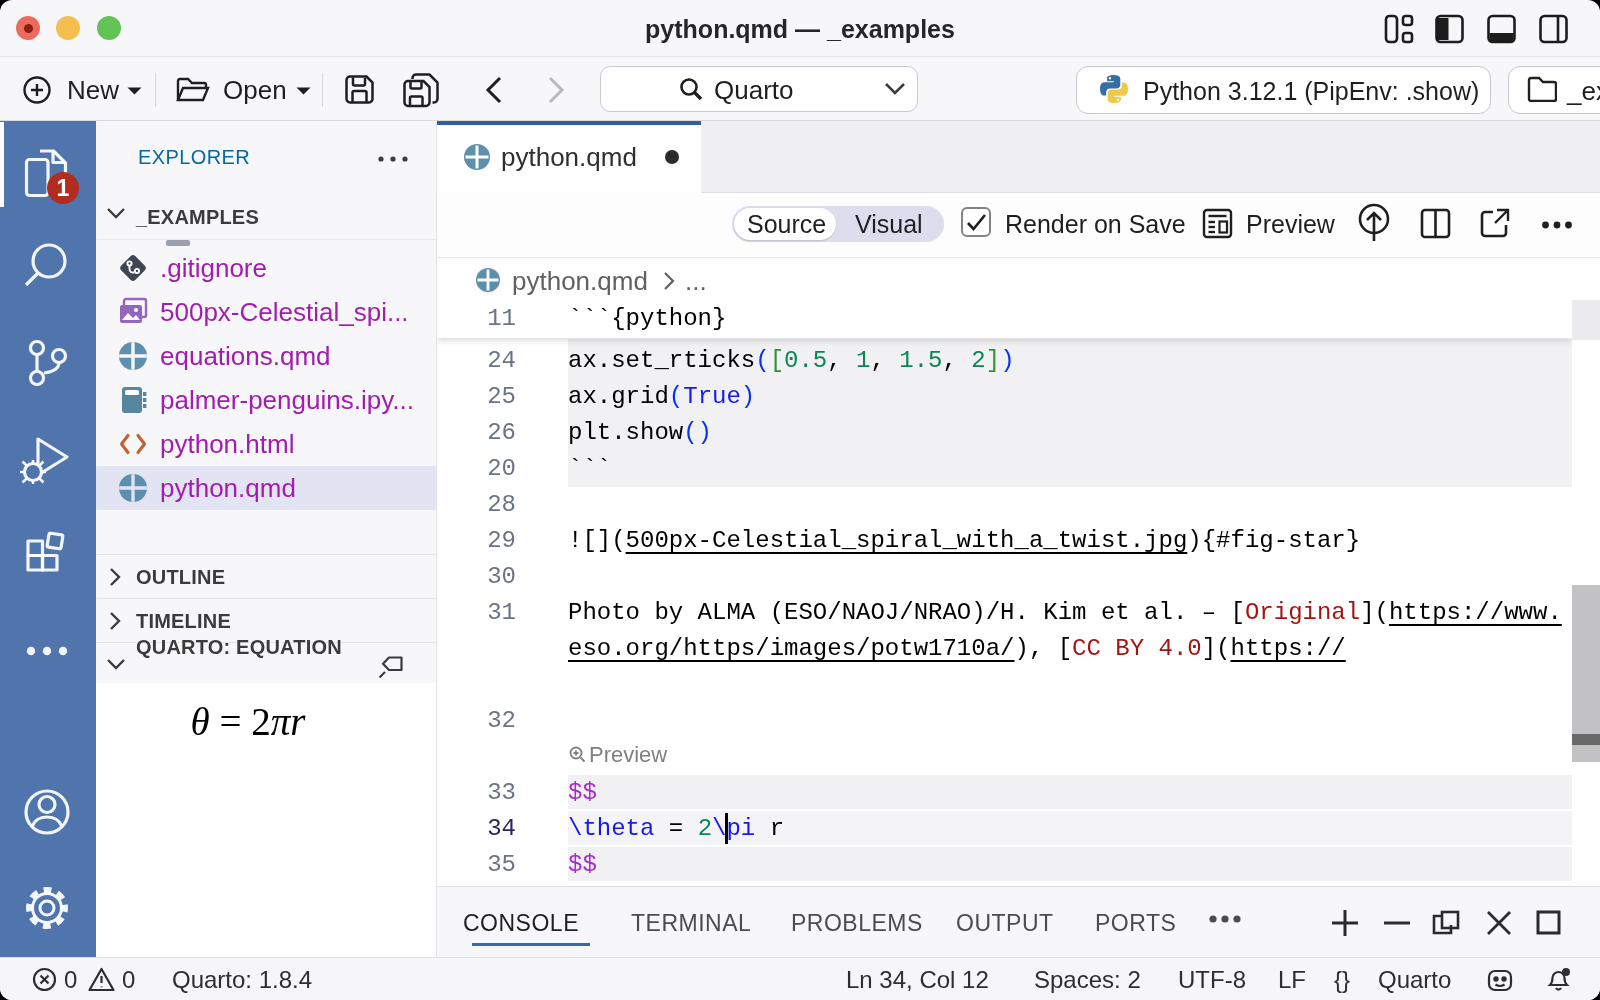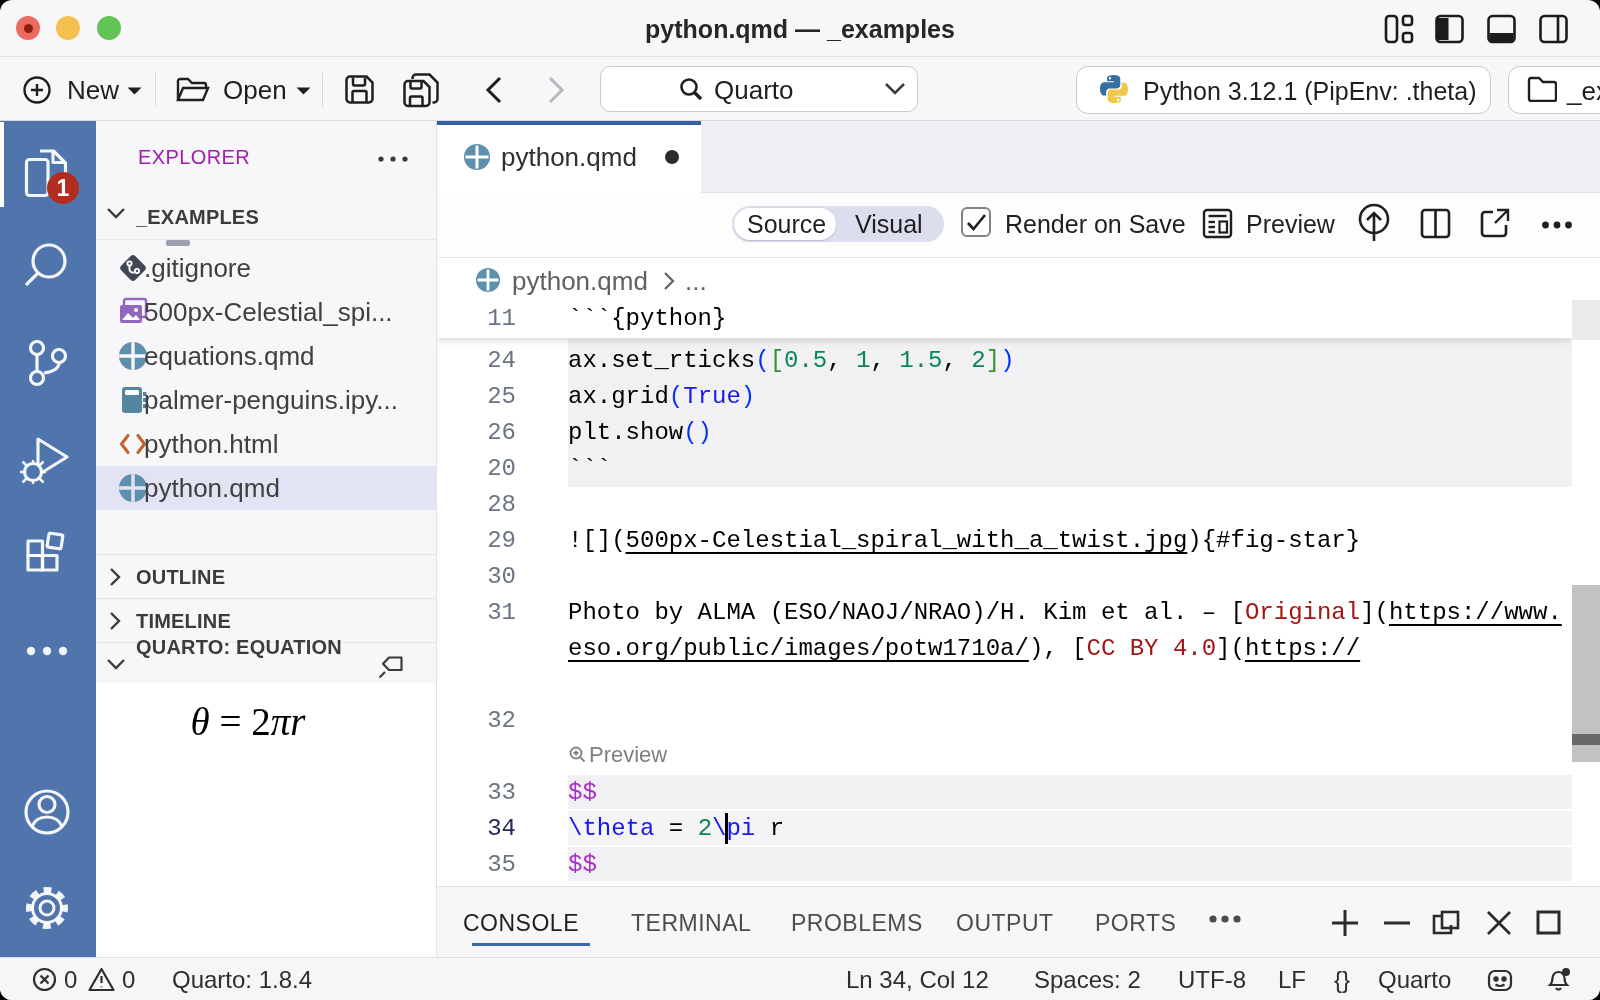--- a/index.html
+++ b/index.html
@@ -13,21 +13,21 @@
   
   #toolbar{left:0;top:57px;width:1600px;height:63px;border-bottom:1px solid #d8d8dd;}
   .tbtxt{font-size:26px;color:#1f1f1f;top:18px;}
   .sep{width:1px;height:34px;background:#d9d9dd;top:16px;}
   .inputbox{background:#fff;border:1px solid #c9c9cf;border-radius:10px;}
   
   #actbar{left:0;top:121px;width:96px;height:836px;background:#5074ac;}
   
   #sidebar{left:96px;top:121px;width:340px;height:836px;background:#f7f7fa;border-right:1px solid #e3e3e7;}
   .row44{left:0;width:340px;height:44px;}
-  .filelabel{font-size:26px;color:#404040;line-height:44px;left:48px;white-space:pre;}
+  .filelabel{font-size:26px;color:#a21caf;line-height:44px;left:64px;white-space:pre;}
   .sechead{font-size:20px;font-weight:700;color:#3b3b3b;letter-spacing:.2px;}
   
   #editor{left:437px;top:121px;width:1163px;height:836px;background:#fff;}
   #tabstrip{left:0;top:0;width:1163px;height:71px;background:#f0f0f4;border-bottom:1px solid #e1e1e5;}
   #tab1{left:0;top:0;width:264px;height:72px;background:#fff;border-top:4px solid #335f9e;box-sizing:border-box;}
   #actionrow{left:0;top:72px;width:1163px;height:64px;background:#fdfdfe;border-bottom:1px solid #e7e7ea;}
   #breadcrumb{left:0;top:137px;width:1163px;height:42px;background:#fff;}
   #codearea{left:0;top:179px;width:1163px;height:585px;background:#fff;overflow:hidden;}
   #panel{left:0;top:765px;width:1163px;height:71px;background:#f7f7fa;border-top:1px solid #dfdfe3;}
   .ptab{font-size:23px;letter-spacing:.5px;color:#4c4c4c;top:23px;}
@@ -119,21 +119,21 @@
     </svg>
     <div class="abs" style="left:714px;top:18px;font-size:26px;color:#1f1f1f;">Quarto</div>
     <svg class="abs" style="left:884px;top:25px" width="22" height="13" viewBox="0 0 22 13" fill="none" stroke="#3c3c3c" stroke-width="2.6">
         <path d="M2 2 l9 9 l9-9"></path>
       </svg>
     <div class="abs inputbox" style="left:1076px;top:9px;width:413px;height:46px;border-radius:12px;"></div>
     <svg class="abs" style="left:1098px;top:16px" width="32" height="32" viewBox="0 0 32 32">
       <path d="M15.6 2 c-7 0-6.5 3-6.5 3 v3.2 h6.7 v1 H6.4 c0 0 -4.4-.5 -4.4 6.6 c0 7 3.9 6.8 3.9 6.8 h2.3 v-3.3 c0 0 -.1-3.9 3.8-3.9 h6.6 c0 0 3.7.1 3.7-3.6 V5.8 c0 0 .6-3.8 -6.7-3.8 z M11.9 4.1 a1.2 1.2 0 1 1 0 2.4 a1.2 1.2 0 0 1 0-2.4 z" fill="#356f9f"></path>
       <path d="M16.4 30 c7 0 6.5-3 6.5-3 v-3.2 h-6.7 v-1 h9.4 c0 0 4.4.5 4.4-6.6 c0-7-3.9-6.8-3.9-6.8 h-2.3 v3.3 c0 0 .1 3.9-3.8 3.9 h-6.6 c0 0-3.7-.1-3.7 3.6 v6 c0 0-.6 3.8 6.7 3.8 z M20.1 27.9 a1.2 1.2 0 1 1 0-2.4 a1.2 1.2 0 0 1 0 2.4 z" fill="#f0c94a"></path>
     </svg>
-    <div class="abs" style="left:1143px;top:20px;font-size:25px;color:#1f1f1f;">Python 3.12.1 (PipEnv: .theta)</div>
+    <div class="abs" style="left:1143px;top:20px;font-size:25px;color:#1f1f1f;">Python 3.12.1 (PipEnv: .show)</div>
     <div class="abs inputbox" style="left:1508px;top:9px;width:140px;height:46px;border-radius:12px;"></div>
     <svg class="abs" style="left:1527px;top:19px" width="30" height="26" viewBox="0 0 30 26" fill="none" stroke="#1f1f1f" stroke-width="2.4">
       <path d="M2 23 V4 a2 2 0 0 1 2-2 h8 l4 4 h11 a2 2 0 0 1 2 2 v15 a2 2 0 0 1 -2 2 h-23 a2 2 0 0 1 -2-2 z"></path>
     </svg>
     <div class="abs" style="left:1567px;top:19px;font-size:26px;color:#1f1f1f;">_ex</div>
   </div>
 
   <div id="actbar" class="abs"></div>
   <div class="abs" style="left:0;top:122px;width:4px;height:85px;background:#fff;"></div>
   <svg id="acticons" class="abs" style="left:0;top:121px" width="96" height="836" viewBox="0 0 96 836" fill="none" stroke="rgba(255,255,255,.93)" stroke-width="3.2">
@@ -185,21 +185,21 @@
     </g>
 
     <g>
       <circle cx="47" cy="787" r="17.5" stroke-width="7" stroke-dasharray="7.6 6.14" stroke-dashoffset="3.8"></circle>
       <circle cx="47" cy="787" r="14.5" stroke-width="3"></circle>
       <circle cx="47" cy="787" r="7" stroke-width="3"></circle>
     </g>
   </svg>
 
   <div id="sidebar" class="abs">
-    <div class="abs" style="left:42px;top:25px;font-size:20px;letter-spacing:.4px;color:#a21caf;">EXPLORER</div>
+    <div class="abs" style="left:42px;top:25px;font-size:20px;letter-spacing:.4px;color:#0369a1;">EXPLORER</div>
     <svg class="abs" style="left:280px;top:33px" width="34" height="10" viewBox="0 0 34 10" fill="#3b3b3b">
         <circle cx="5" cy="5" r="2.6"></circle>
         <circle cx="17" cy="5" r="2.6"></circle>
         <circle cx="29" cy="5" r="2.6"></circle>
       </svg>
 
     <svg class="abs" style="left:10px;top:86px" width="20" height="12" viewBox="0 0 20 12" fill="none" stroke="#3b3b3b" stroke-width="2.4">
         <path d="M2 2 l8 8 l8-8"></path>
       </svg>
     <div class="abs sechead" style="left:40px;top:85px;">_EXAMPLES</div>
@@ -343,21 +343,21 @@
       <div class="abs" style="left:131px;top:547px;width:1004px;height:34px;background:#f1f1f3;"></div>
 
       <div class="crow" style="top:43px;"><span class="gut">24</span><span class="ct">ax.set_rticks<span class="brb">(</span><span class="brg">[</span><span class="grn">0.5</span>, <span class="grn">1</span>, <span class="grn">1.5</span>, <span class="grn">2</span><span class="brg">]</span><span class="brb">)</span></span></div>
       <div class="crow" style="top:79px;"><span class="gut">25</span><span class="ct">ax.grid<span class="brb">(</span><span class="blu">True</span><span class="brb">)</span></span></div>
       <div class="crow" style="top:115px;"><span class="gut">26</span><span class="ct">plt.show<span class="brb">()</span></span></div>
       <div class="crow" style="top:151px;"><span class="gut">20</span><span class="ct">```</span></div>
       <div class="crow" style="top:187px;"><span class="gut">28</span></div>
       <div class="crow" style="top:223px;"><span class="gut">29</span><span class="ct">![](<span class="u">500px-Celestial_spiral_with_a_twist.jpg</span>){#fig-star}</span></div>
       <div class="crow" style="top:259px;"><span class="gut">30</span></div>
       <div class="crow" style="top:295px;"><span class="gut">31</span><span class="ct">Photo by ALMA (ESO/NAOJ/NRAO)/H. Kim et al. – [<span class="mar">Original</span>](<span class="u">https://www.</span></span></div>
-      <div class="crow" style="top:331px;"><span class="ct"><span class="u">eso.org/public/images/potw1710a/</span>), [<span class="mar">CC BY 4.0</span>](<span class="u">https://</span></span></div>
+      <div class="crow" style="top:331px;"><span class="ct"><span class="u">eso.org/https/images/potw1710a/</span>), [<span class="mar">CC BY 4.0</span>](<span class="u">https://</span></span></div>
       <div class="crow" style="top:403px;"><span class="gut">32</span></div>
 
       <svg class="abs" style="left:132px;top:446px" width="17" height="17" viewBox="0 0 17 17" fill="none" stroke="#808080" stroke-width="1.8">
         <circle cx="7" cy="7" r="5.5"></circle>
           <line x1="11.5" y1="11.5" x2="15.5" y2="15.5"></line>
           <path d="M4.5 7 h5 M7 4.5 v5"></path>
       </svg>
       <div class="abs" style="left:152px;top:439px;font-size:22px;color:#808080;line-height:32px;">Preview</div>
       <div class="crow" style="top:475px;"><span class="gut">33</span><span class="ct"><span class="pur">$$</span></span></div>
       <div class="crow" style="top:511px;"><span class="gut" style="color:#27275c;">34</span><span class="ct"><span class="blu">\theta</span> = <span class="grn">2</span><span class="blu">\pi</span> r</span></div>

